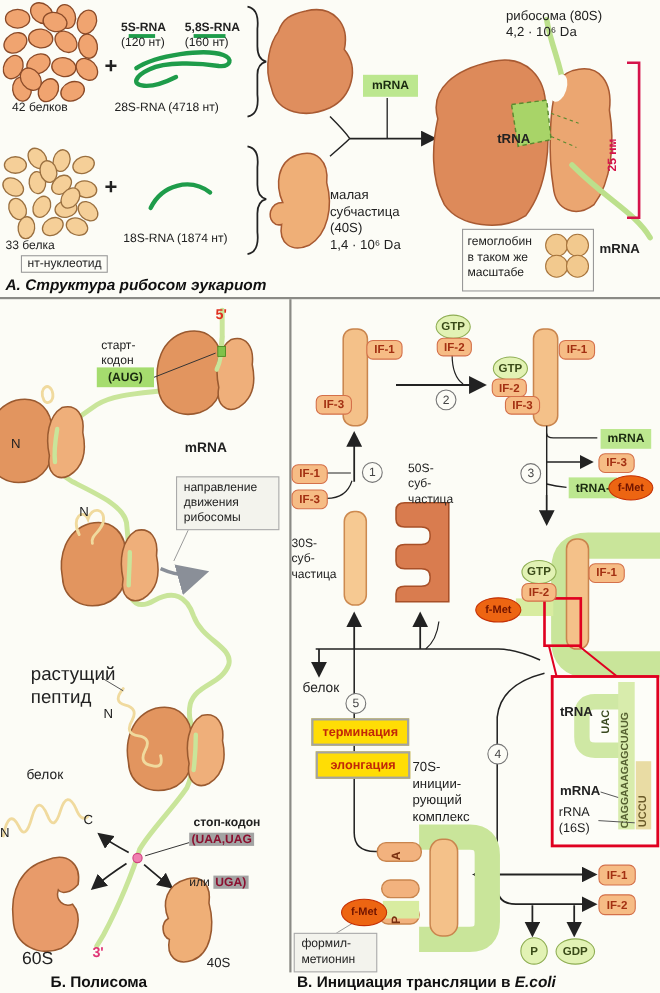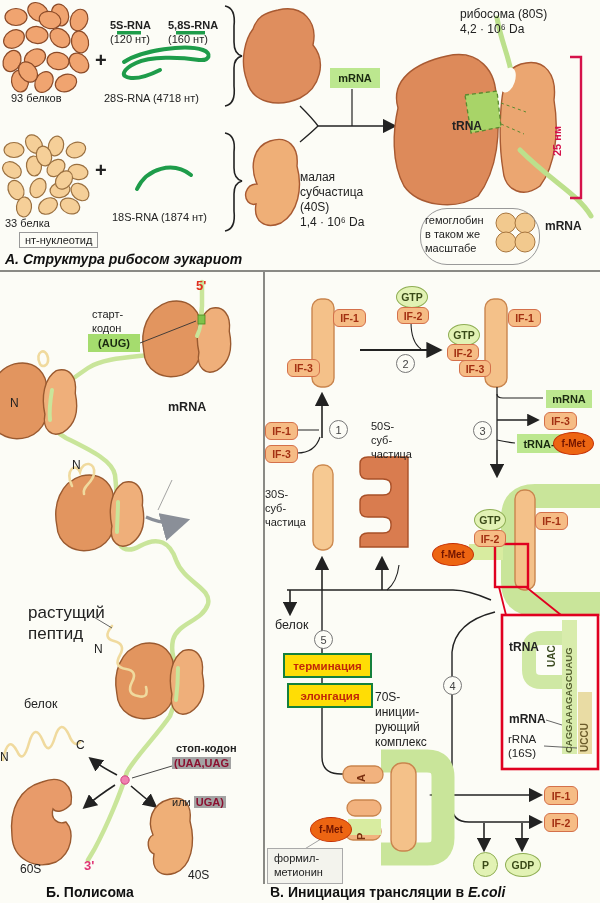--- a/index.html
+++ b/index.html
@@ -1,34 +1,34 @@
 <!DOCTYPE html>
 <html><head>
 <meta charset="utf-8">
 <style>
   html,body{margin:0;padding:0;background:#e8e8e4;}
   #stage{position:relative;width:600px;height:903px;background:#FCFCF6;overflow:hidden;
          font-family:"Liberation Sans",sans-serif;}
-  .p{position:absolute;border-radius:27px;}
+  .p{position:absolute;}
   .lbl{position:absolute;font:11px/1.25 "Liberation Sans",sans-serif;color:#222;white-space:pre-line;}
   .b{font-weight:bold;}
   .title{position:absolute;font:bold 14px "Liberation Sans",sans-serif;color:#101010;}
   .badge{position:absolute;display:flex;align-items:center;justify-content:center;
          background:#F6BC85;border:1.6px solid #D4704A;border-radius:6px;color:#A33012;
          font:bold 10.5px "Liberation Sans",sans-serif;}
   .gtp{position:absolute;display:flex;align-items:center;justify-content:center;
        background:#E2F2B4;border:1.6px solid #8FAE54;border-radius:50%;color:#3A4A18;
        font:bold 10.5px "Liberation Sans",sans-serif;}
   .fmet{position:absolute;display:flex;align-items:center;justify-content:center;
         background:#ED6512;border:1.8px solid #C43005;border-radius:50%;color:#701400;
         font:bold 10px "Liberation Sans",sans-serif;}
   .glabel{position:absolute;display:flex;align-items:center;justify-content:center;
           background:#BCE78F;color:#1A2A10;font:bold 11px "Liberation Sans",sans-serif;padding:1px 3px;}
   .ybox{position:absolute;display:flex;align-items:center;justify-content:center;
-        background:#FFDD05;border:2px solid #15803d;color:#C22808;
+        background:#FFDD05;border:2px solid #a3a3a3;color:#C22808;
         font:bold 11.5px "Liberation Sans",sans-serif;}
   .pinkhl{background:#a3a3a3;color:#8B1030;font-weight:bold;padding:0 2px;}
   .circ{position:absolute;width:17px;height:17px;border:1.3px solid #777;border-radius:50%;
         background:#FCFCF6;color:#444;font:11px "Liberation Sans",sans-serif;
         display:flex;align-items:center;justify-content:center;}
   .callout{position:absolute;background:#F3F3ED;border:1px solid #AAA;padding:3px 6px;
            font:11px/1.25 "Liberation Sans",sans-serif;color:#222;white-space:pre-line;}
   .vert{writing-mode:vertical-rl;transform:rotate(180deg);}
   .boxed{position:absolute;border:1px solid #999;background:#FCFCF6;padding:1px 5px;
          font:11px "Liberation Sans",sans-serif;color:#222;}
@@ -126,21 +126,21 @@
         <circle cx="525" cy="242" r="10" fill="#F2C98E" stroke="#A8763E"></circle>
       </g>
     </svg>
 
     <div class="lbl" style="left:110;top:5;left:110px;top:5px;">
       <span class="b">5S-RNA</span><br><span>(120 нт)</span></div>
     <div class="lbl" style="left:168px;top:5px;">
       <span class="b">5,8S-RNA</span><br><span>(160 нт)</span></div>
     <div class="lbl b" style="left:95px;top:48px;font-size:20px;">+</div>
     <div class="lbl" style="left:104px;top:92px;">28S-RNA (4718 нт)</div>
-    <div class="lbl" style="left:11px;top:92px;">93 белков</div>
+    <div class="lbl" style="left:11px;top:92px;">42 белков</div>
     <div class="lbl" style="left:460px;top:7px;font-size:12px;">рибосома (80S)
 4,2 · 10⁶ Da</div>
     <div class="glabel" style="left:330px;top:68px;width:44px;height:18px;">mRNA</div>
     <div class="lbl b" style="left:452px;top:119px;font-size:12px;">tRNA</div>
     <div class="lbl b vert" style="left:551px;top:96px;height:60px;color:#D5124A;">25 нм</div>
     <div class="lbl" style="left:95px;top:158px;font-size:20px;font-weight:bold;">+</div>
     <div class="lbl" style="left:112px;top:211px;">18S-RNA (1874 нт)</div>
     <div class="lbl" style="left:300px;top:170px;font-size:12px;">малая
 субчастица
 (40S)
@@ -217,31 +217,34 @@
       <path d="M42,510 C62,502 74,514 71,532 C64,540 56,541 53,537 C50,547 58,553 66,550 C75,560 72,581 56,590 C36,598 13,588 12,564 C9,537 20,516 42,510 Z" fill="#E89B6A" stroke="#9A5A30" stroke-width="1.4"></path>
       <path d="M170,527 C185,523 192,534 190,549 C196,572 191,595 175,601 C160,606 151,597 154,582 C147,579 146,567 153,563 C147,549 151,532 170,527 Z" fill="#EFAF77" stroke="#9A5A30" stroke-width="1.4"></path>
     </svg>
 
     <div class="lbl b" style="left:196px;top:6px;color:#E03020;font-size:13px;">5'</div>
     <div class="lbl" style="left:92px;top:36px;">старт-
 кодон</div>
     <div class="glabel" style="left:88px;top:62px;width:46px;height:16px;background:#A5DC6E;">(AUG)</div>
     <div class="lbl" style="left:10px;top:124px;font-size:12px;">N</div>
     <div class="lbl b" style="left:168px;top:128px;font-size:12.5px;">mRNA</div>
+    <div class="callout" style="left:160px;top:161px;width:80px;">направление
+движения
+рибосомы</div>
     <div class="lbl" style="left:72px;top:186px;font-size:12px;">N</div>
     <div class="lbl" style="left:28px;top:330px;font-size:17px;">растущий
 пептид</div>
     <div class="lbl" style="left:94px;top:370px;font-size:12px;">N</div>
     <div class="lbl" style="left:24px;top:425px;font-size:12.5px;">белок</div>
     <div class="lbl" style="left:0px;top:478px;font-size:12px;">N</div>
     <div class="lbl" style="left:76px;top:466px;font-size:12px;">C</div>
     <div class="lbl b" style="left:176px;top:470px;">стоп-кодон</div>
     <div class="lbl" style="left:172px;top:485px;"><span class="pinkhl">(UAA,UAG</span></div>
     <div class="lbl" style="left:172px;top:524px;"><span>или</span> <span class="pinkhl">UGA)</span></div>
-    <div class="lbl" style="left:20px;top:590px;font-size:12px;">60S</div>
+    <div class="lbl" style="left:20px;top:590px;font-size:16px;">60S</div>
     <div class="lbl b" style="left:84px;top:586px;color:#E03475;font-size:13px;">3'</div>
     <div class="lbl" style="left:188px;top:596px;font-size:12px;">40S</div>
     <div class="title" style="left:5px;top:612px;margin-left:41px;">Б. Полисома</div>
   </div>
 
   <div class="p" id="panelC" style="left:263px;top:272px;width:337px;height:631px;overflow:hidden;">
     <svg width="337" height="631">
       <defs>
         <marker id="ahC" markerWidth="9" markerHeight="9" refX="7" refY="4.5" orient="auto">
           <path d="M0,0 L9,4.5 L0,9 Z" fill="#222"></path>

